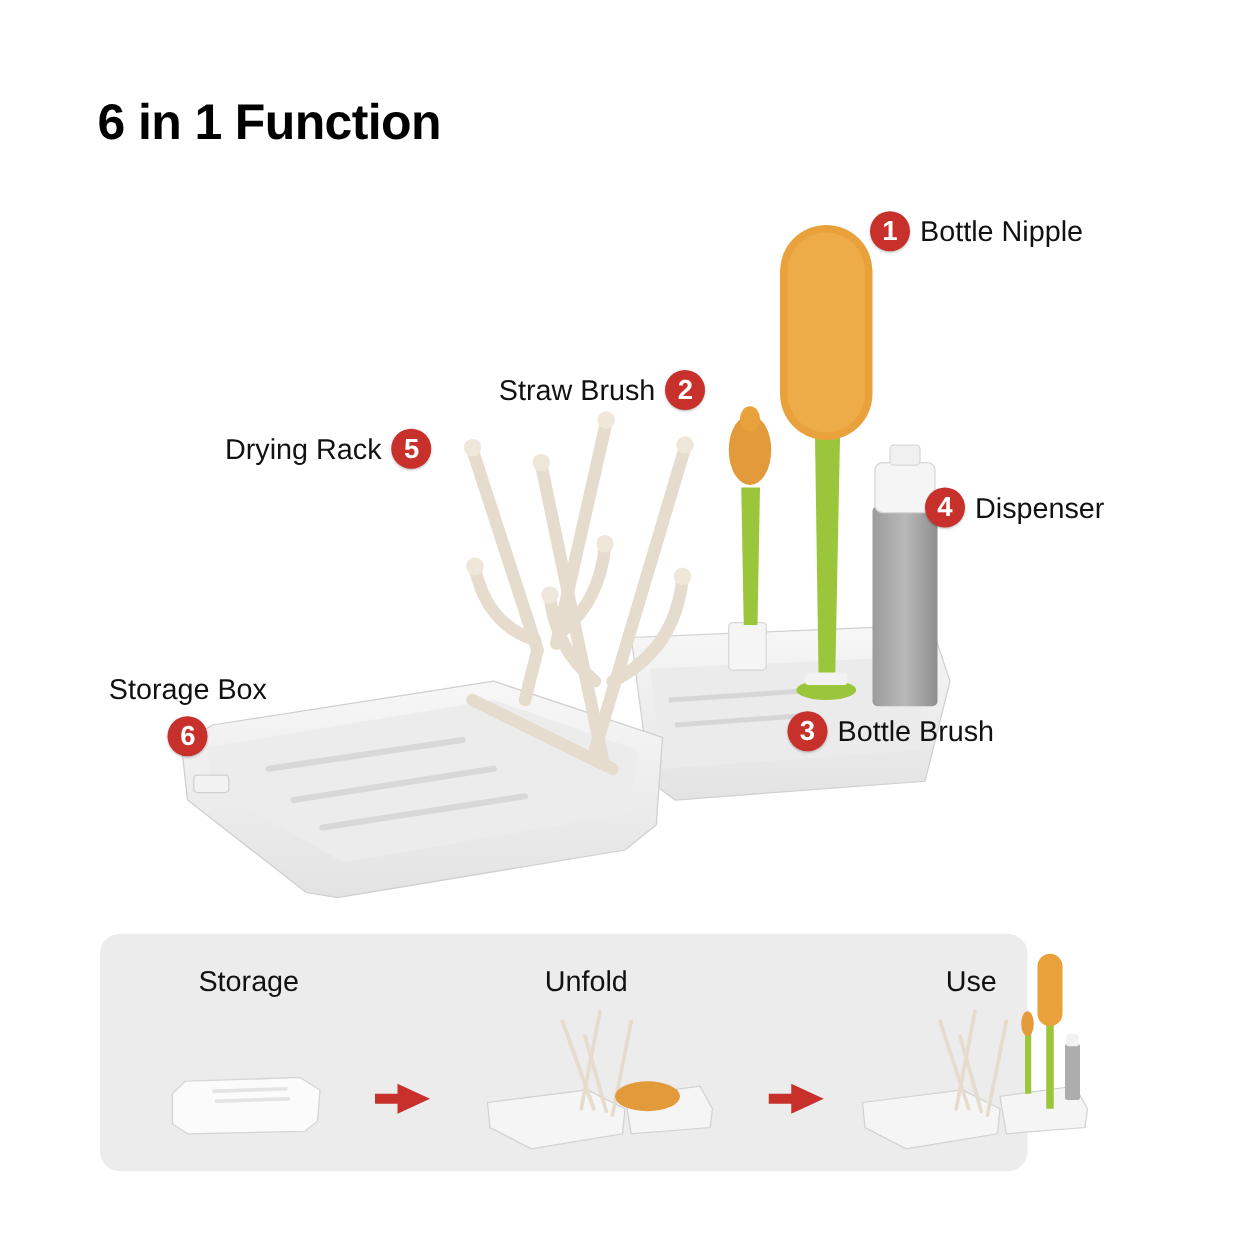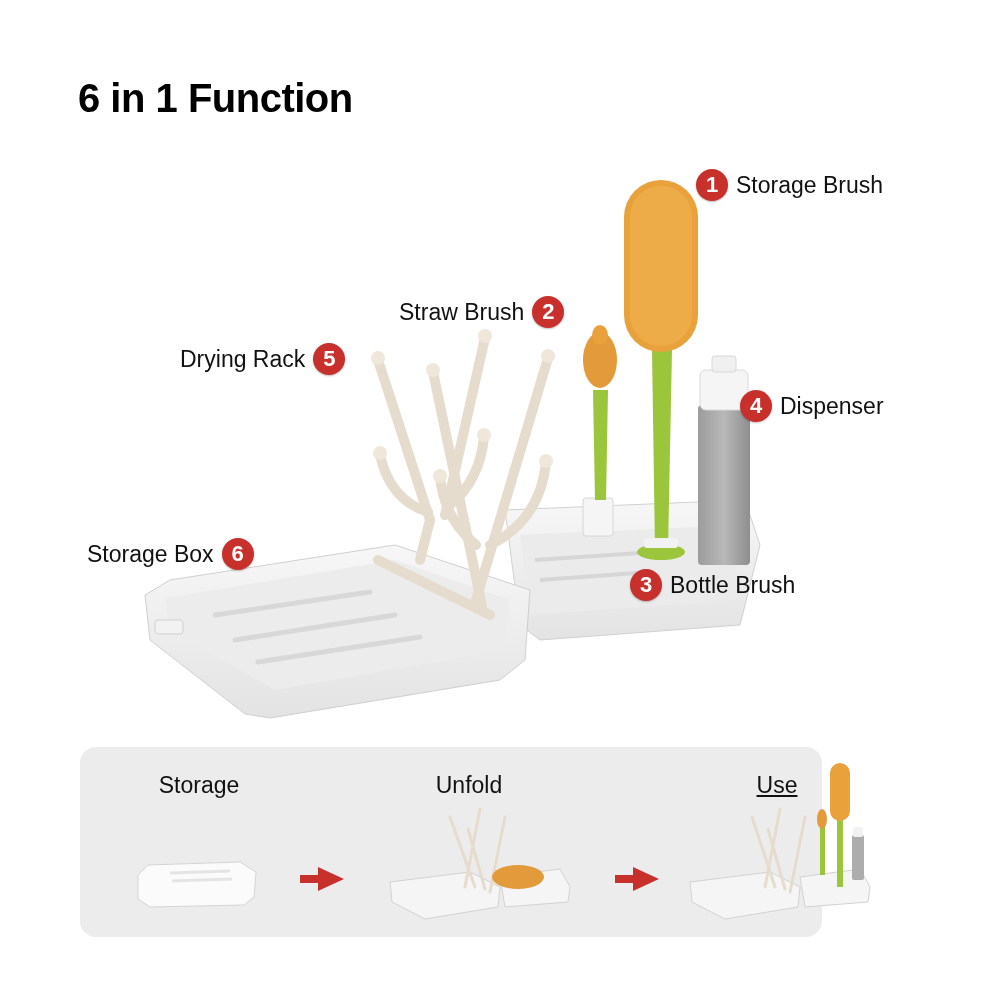--- a/index.html
+++ b/index.html
@@ -92,47 +92,47 @@
 
   <g>
     <rect x="698" y="405" width="52" height="160" rx="4" fill="url(#dispg)"></rect>
     <rect x="700" y="370" width="48" height="40" rx="6" fill="#f5f5f5" stroke="#d8d8d8"></rect>
     <rect x="712" y="356" width="24" height="16" rx="3" fill="#f0f0f0" stroke="#d8d8d8"></rect>
   </g>
 </svg>
 
 <div class="label" style="left:696px; top:169px;">
   <span class="badge">1</span>
-  <span>Storage Brush</span>
+  <span>Bottle Nipple</span>
 </div>
 <div class="label" style="left:399px; top:296px;">
   <span>Straw Brush</span>
   <span class="badge">2</span>
 </div>
 <div class="label" style="left:630px; top:569px;">
   <span class="badge">3</span>
   <span>Bottle Brush</span>
 </div>
 <div class="label" style="left:740px; top:390px;">
   <span class="badge">4</span>
   <span>Dispenser</span>
 </div>
 <div class="label" style="left:180px; top:343px;">
   <span>Drying Rack</span>
   <span class="badge">5</span>
 </div>
-<div class="label" style="left:87px; top:538px;">
+<div class="label" style="left:87px; top:538px;flex-direction:column;">
   <span>Storage Box</span>
   <span class="badge">6</span>
 </div>
 
 <div class="panel">
   <div class="step-label" style="left:119px; top:25px;">Storage</div>
   <div class="step-label" style="left:389px; top:25px;">Unfold</div>
-  <div class="step-label" style="left:697px; top:25px;text-decoration:underline;">Use</div>
+  <div class="step-label" style="left:697px; top:25px;">Use</div>
 
   <svg style="position:absolute; left:0; top:0;" width="842" height="190" viewBox="0 0 842 190">
 
     <g>
       <path d="M58 128 L68 118 L160 115 L176 125 L174 150 L164 158 L70 160 L58 152 Z" fill="#fbfbfb" stroke="#d4d4d4"></path>
       <line x1="90" y1="126" x2="150" y2="124" stroke="#e4e4e4" stroke-width="3"></line>
       <line x1="92" y1="134" x2="152" y2="132" stroke="#e4e4e4" stroke-width="3"></line>
     </g>
 
     <g>

